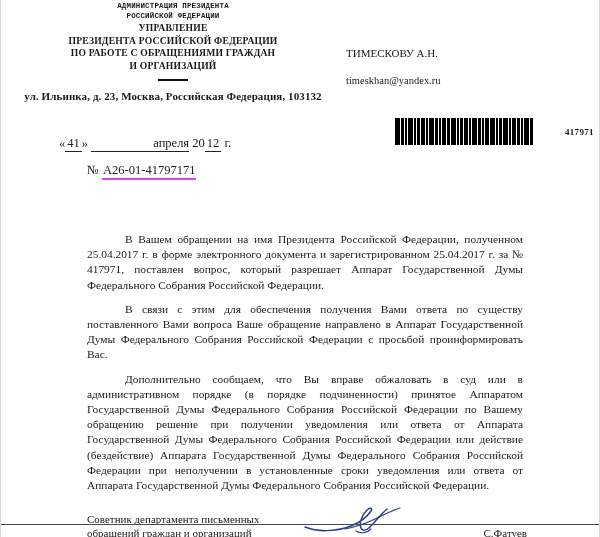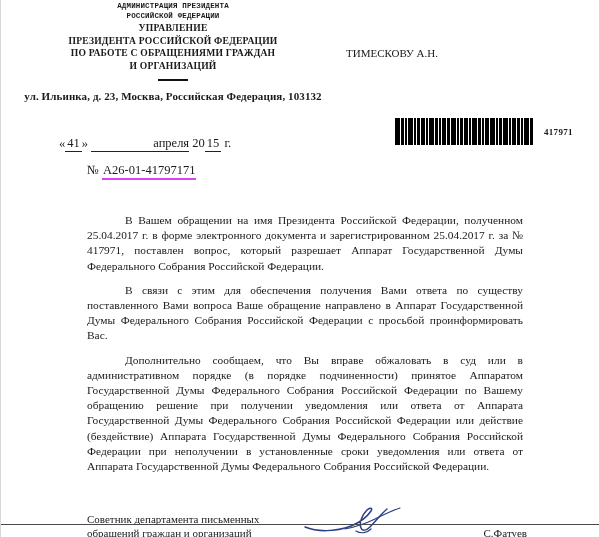--- a/index.html
+++ b/index.html
@@ -108,20 +108,21 @@
     padding: 0 1px;
   }
 
   
   .barcode-wrap {
     position: absolute;
     left: 394px;
     top: 118px;
     display: flex;
     align-items: center;
+    gap: 21px;
   }
   .barcode {
     display: flex;
     align-items: flex-end;
     height: 27px;
   }
   .barcode i {
     display: block;
     background: #000;
     height: 27px;
@@ -131,21 +132,21 @@
     margin-left: 10px;
     font-size: 9px;
     font-weight: bold;
     letter-spacing: 0.3px;
   }
 
   
   .body-text {
     position: absolute;
     left: 86px;
-    top: 213px;
+    top: 232px;
     width: 436px;
     font-size: 11.4px;
     line-height: 15.2px;
     text-align: justify;
   }
   .body-text p {
     margin: 0 0 9px 0;
     text-indent: 38px;
   }
   .body-text p:last-child { margin-bottom: 0; }
@@ -202,26 +203,27 @@
       <div>ПРЕЗИДЕНТА РОССИЙСКОЙ ФЕДЕРАЦИИ</div>
       <div>ПО РАБОТЕ С ОБРАЩЕНИЯМИ ГРАЖДАН</div>
       <div>И ОРГАНИЗАЦИЙ</div>
     </div>
     <div class="org-rule"></div>
     <div class="org-address">ул. Ильинка, д. 23, Москва, Российская Федерация, 103132</div>
   </div>
 
   <div class="addressee">
     <div>ТИМЕСКОВУ А.Н.</div>
+    <div class="email">timeskhan@yandex.ru</div>
   </div>
 
   <div class="dateline">
     <span>«</span><span class="u">41</span><span>»</span>
     <span class="blank">апреля</span>
-    <span>20</span><span class="u">15</span>
+    <span>20</span><span class="u">12</span>
     <span>г.</span>
   </div>
 
   <div class="docnum">
     <span>№</span>
     <span class="u">А26-01-41797171</span>
   </div>
 
   <div class="barcode-wrap">
     <div class="barcode">

